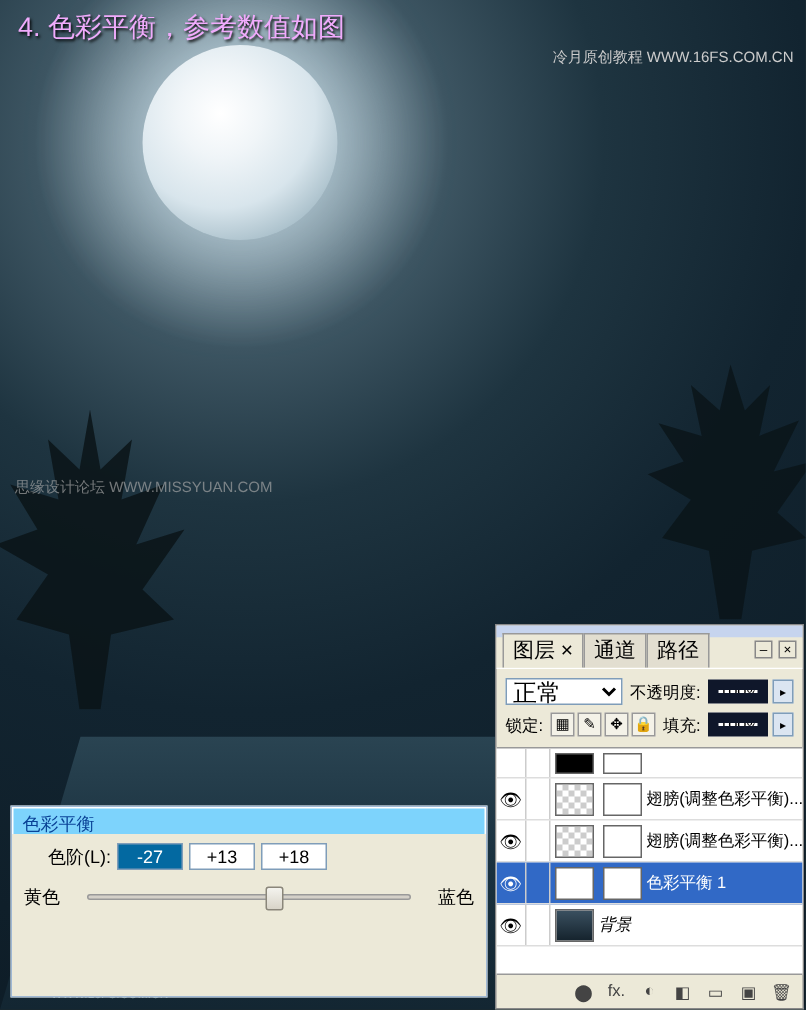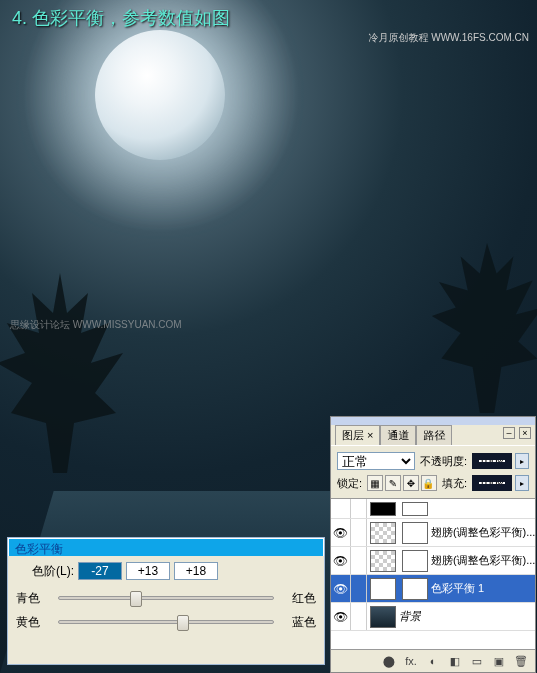--- a/index.html
+++ b/index.html
@@ -3,51 +3,51 @@
 <meta charset="utf-8">
 <style>
 * { margin: 0; padding: 0; box-sizing: border-box; font-family: "Microsoft YaHei", Arial, sans-serif; }
 body { width: 537px; height: 673px; position: relative; background: #1a2a32; overflow: hidden; }
 
 .canvas { position: absolute; inset: 0; background: radial-gradient(circle at 30% 14%, #c8d8e0 0%, #9fb5c0 8%, #3d5562 20%, #1e3440 35%, #122430 55%, #0c1a24 100%); }
 .moon { position: absolute; top: 30px; left: 95px; width: 130px; height: 130px; border-radius: 50%; background: radial-gradient(circle at 40% 35%, #fff 0%, #f0f5f8 25%, #d8e5ec 55%, #9bb4c0 85%, transparent 100%); box-shadow: 0 0 60px 20px rgba(200,220,230,0.3); }
 .path { position: absolute; bottom: 0; left: 0; right: 0; height: 260px; background: linear-gradient(to bottom, transparent 0%, #2a4452 30%, #1b3240 60%, #132632 100%); clip-path: polygon(10% 30%, 90% 30%, 100% 100%, 0% 100%); }
 .tree-l { position: absolute; bottom: 200px; left: -10px; width: 140px; height: 200px; background: #0a1418; clip-path: polygon(50% 0%, 55% 20%, 70% 10%, 65% 30%, 85% 25%, 72% 45%, 95% 40%, 75% 60%, 90% 70%, 60% 75%, 55% 100%, 45% 100%, 40% 75%, 15% 70%, 30% 55%, 5% 45%, 25% 40%, 12% 25%, 35% 30%, 30% 10%, 45% 20%); opacity: 0.85; }
 .tree-r { position: absolute; bottom: 260px; right: -10px; width: 120px; height: 170px; background: #0a1418; clip-path: polygon(50% 0%, 58% 18%, 72% 8%, 66% 28%, 88% 22%, 74% 42%, 96% 38%, 76% 58%, 92% 68%, 62% 73%, 56% 100%, 44% 100%, 38% 73%, 12% 68%, 28% 53%, 4% 43%, 24% 38%, 10% 23%, 34% 28%, 28% 8%, 44% 18%); opacity: 0.8; }
-.instruction { position: absolute; top: 6px; left: 12px; color: #5eead4; font-size: 18px; text-shadow: 1px 1px 2px #000; }
+.instruction { position: absolute; top: 6px; left: 12px; color: #f0abfc; font-size: 18px; text-shadow: 1px 1px 2px #000; }
 .wm1 { position: absolute; top: 3px; right: 8px; color: #ccc; font-size: 10px; margin-top: 28px; }
 .wm2 { position: absolute; top: 318px; left: 10px; color: #aaa; font-size: 10px; opacity: .65; }
 .wm3 { position: absolute; bottom: 8px; left: 8px; color: #cde; font-size: 11px; }
 .wm3b { position: absolute; bottom: -2px; left: 26px; color: #8aa; font-size: 8px; }
 
 
 .cb-dialog { position: absolute; left: 7px; top: 537px; width: 318px; height: 128px; background: #ece9d8; border: 1px solid #9fb8d4; font-size: 12px; }
-.cb-title { height: 18px; padding: 2px 6px; border: 1px solid #fff; border-bottom: none; color: #0a4296; background: #0ea5e9; }
+.cb-title { height: 18px; padding: 2px 6px; border: 1px solid #fff; border-bottom: none; color: #0a4296; background: #7dd3fc; }
 .cb-body { padding: 6px 8px; }
 .cb-row1 { display: flex; align-items: center; gap: 4px; margin-bottom: 6px; }
 .cb-row1 label { margin-left: 16px; }
 .cb-row1 input { width: 44px; height: 18px; border: 1px solid #7f9db9; text-align: center; font-size: 12px; background: #fff; }
 .cb-row1 input.sel { background: #0369a1; color: #fff; }
 .slider-row { display: flex; align-items: center; height: 24px; }
 .slider-row .lbl-l { width: 36px; }
 .slider-row .lbl-r { width: 36px; text-align: right; }
 .slider-track { flex: 1; height: 4px; background: #d4d0c8; border: 1px solid #999; border-radius: 2px; position: relative; margin: 0 6px; }
 .slider-thumb { position: absolute; top: -6px; width: 12px; height: 16px; background: linear-gradient(#f4f3ee,#d8d4c8); border: 1px solid #8a867a; border-radius: 2px; transform: translateX(-50%); }
 
 
 .layers { position: absolute; left: 330px; top: 416px; width: 206px; height: 257px; background: #ece9d8; border: 1px solid #888; display: flex; flex-direction: column; font-size: 11px; }
 .layers-top { height: 8px; background: #c6d4ee; }
 .layers-tabs { display: flex; align-items: flex-end; height: 20px; padding-left: 4px; gap: 0; background: #ece9d8; position: relative; }
-.tab { padding: 2px 6px; border: 1px solid #999; border-bottom: none; background: #e2ded0; cursor: pointer; font-size: 11px; }
+.tab { padding: 2px 6px; border: 1px solid #999; border-bottom: none; background: #e2ded0; cursor: pointer; font-size: 14px; }
 .tab.active { background: #ece9d8; }
 .mini { position: absolute; right: 4px; top: 2px; display: flex; gap: 4px; }
 .mini span { width: 12px; height: 12px; border: 1px solid #888; display: flex; align-items: center; justify-content: center; background: #ece9d8; cursor: pointer; font-size: 9px; }
 .layers-opts { padding: 4px 6px; border-top: 1px solid #fff; }
 .opt-row { display: flex; align-items: center; height: 22px; gap: 3px; }
-.opt-row select { flex: 0 0 78px; height: 18px; border: 1px solid #7f9db9; font-size: 13px; background: #fff; }
+.opt-row select { flex: 0 0 78px; height: 18px; border: 1px solid #7f9db9; font-size: 16px; background: #fff; }
 .opt-row .olbl { flex: 1; text-align: center; font-size: 11px; }
 .opt-row input { width: 40px; height: 16px; border: 7px solid #0f172a; text-align: right; font-size: 11px; padding-right: 2px; }
 .opt-row .arrow { width: 14px; height: 16px; border: 1px solid #7f9db9; background: #dbe5f1; display: flex; align-items: center; justify-content: center; font-size: 8px; cursor: pointer; }
 .lock-row { font-size: 11px; }
 .lock-icons { display: flex; gap: 2px; margin-left: 2px; }
 .lock-icons span { width: 16px; height: 16px; border: 1px solid #999; background: #f4f2e8; display: flex; align-items: center; justify-content: center; font-size: 10px; cursor: pointer; }
 .layer-list { flex: 1; background: #fff; border-top: 1px solid #999; border-bottom: 1px solid #999; overflow: hidden; }
 .layer { display: flex; align-items: center; height: 28px; border-bottom: 1px solid #ddd; }
 .layer.sel { background: #3169c6; color: #fff; }
 .eye { width: 20px; height: 100%; border-right: 1px solid #ccc; display: flex; align-items: center; justify-content: center; font-size: 12px; }
@@ -82,27 +82,20 @@
 <div class="cb-dialog">
   <div class="cb-title">色彩平衡</div>
   <div class="cb-body">
     <div class="cb-row1">
       <label>色阶(L):</label>
       <input class="sel" value="-27" style="">
       <input value="+13" style="">
       <input value="+18" style="">
     </div>
     <div id="sliders">
-        <div class="slider-row">
-     <span class="lbl-l">青色</span>
-     <div class="slider-track">
-       <div class="slider-thumb" style="left:36%"></div>
-     </div>
-     <span class="lbl-r">红色</span>
-   </div>
         <div class="slider-row">
      <span class="lbl-l">黄色</span>
      <div class="slider-track">
        <div class="slider-thumb" style="left:58%"></div>
      </div>
      <span class="lbl-r">蓝色</span>
    </div>
       </div>
   </div>
 </div>

